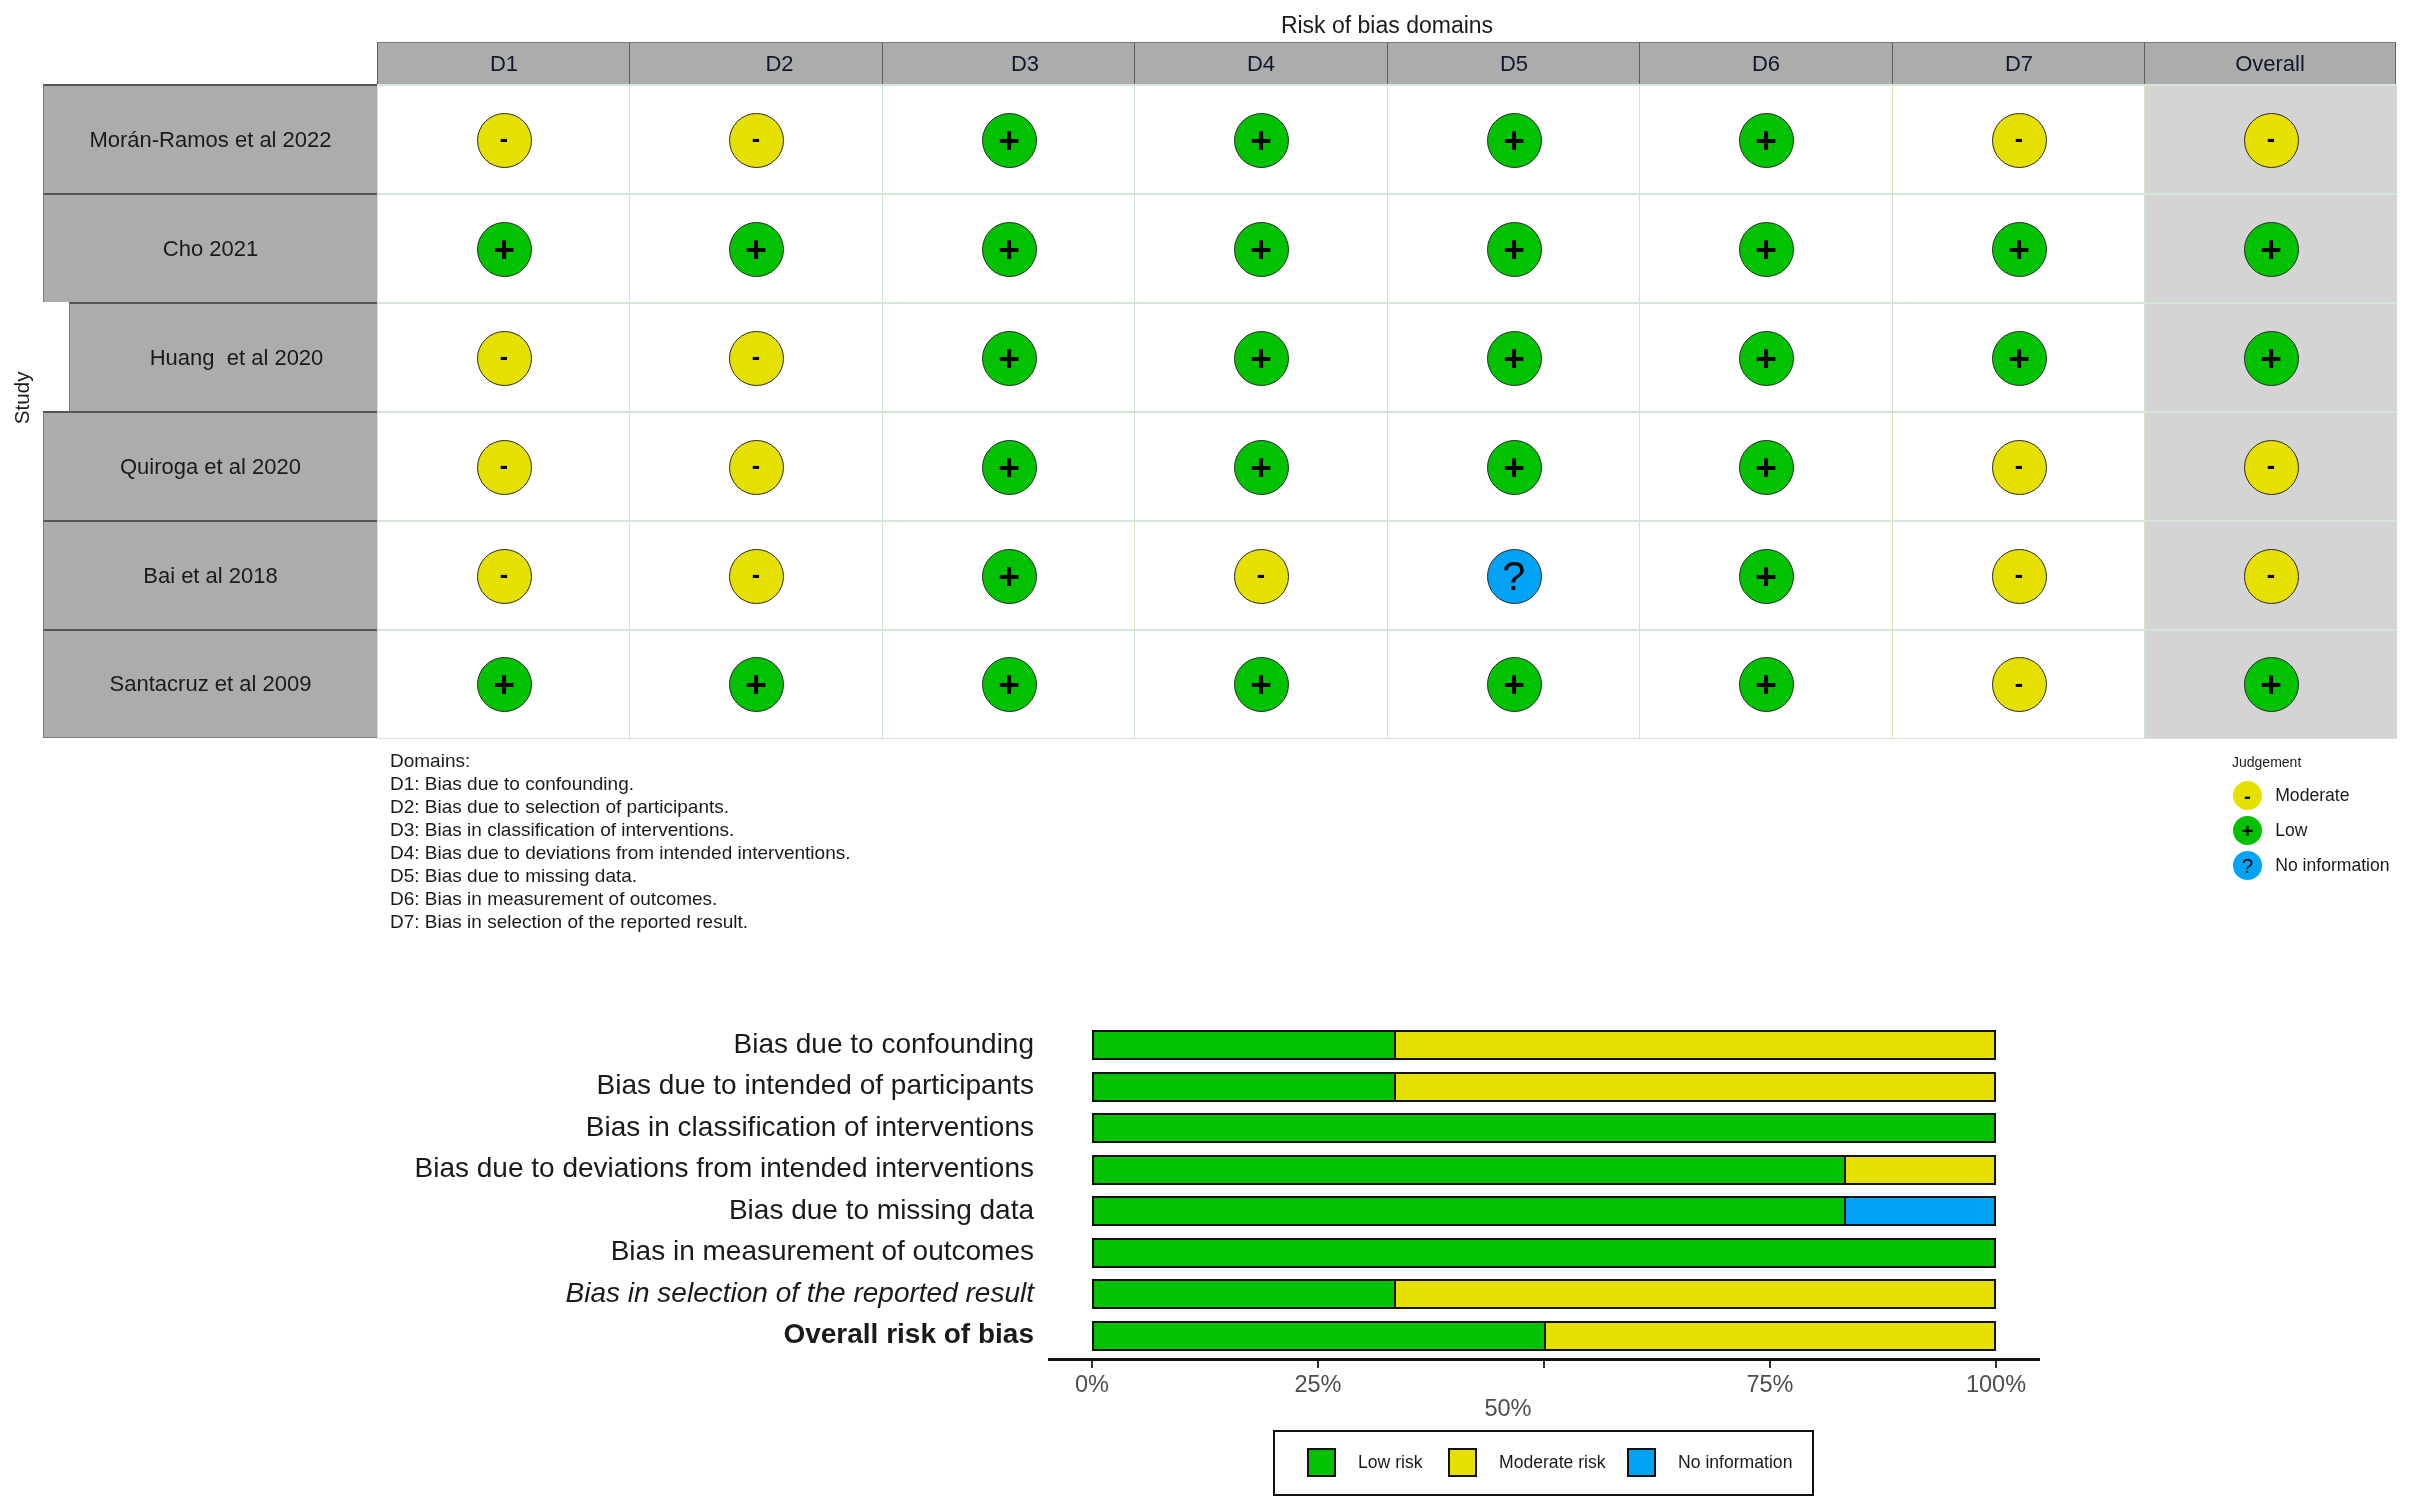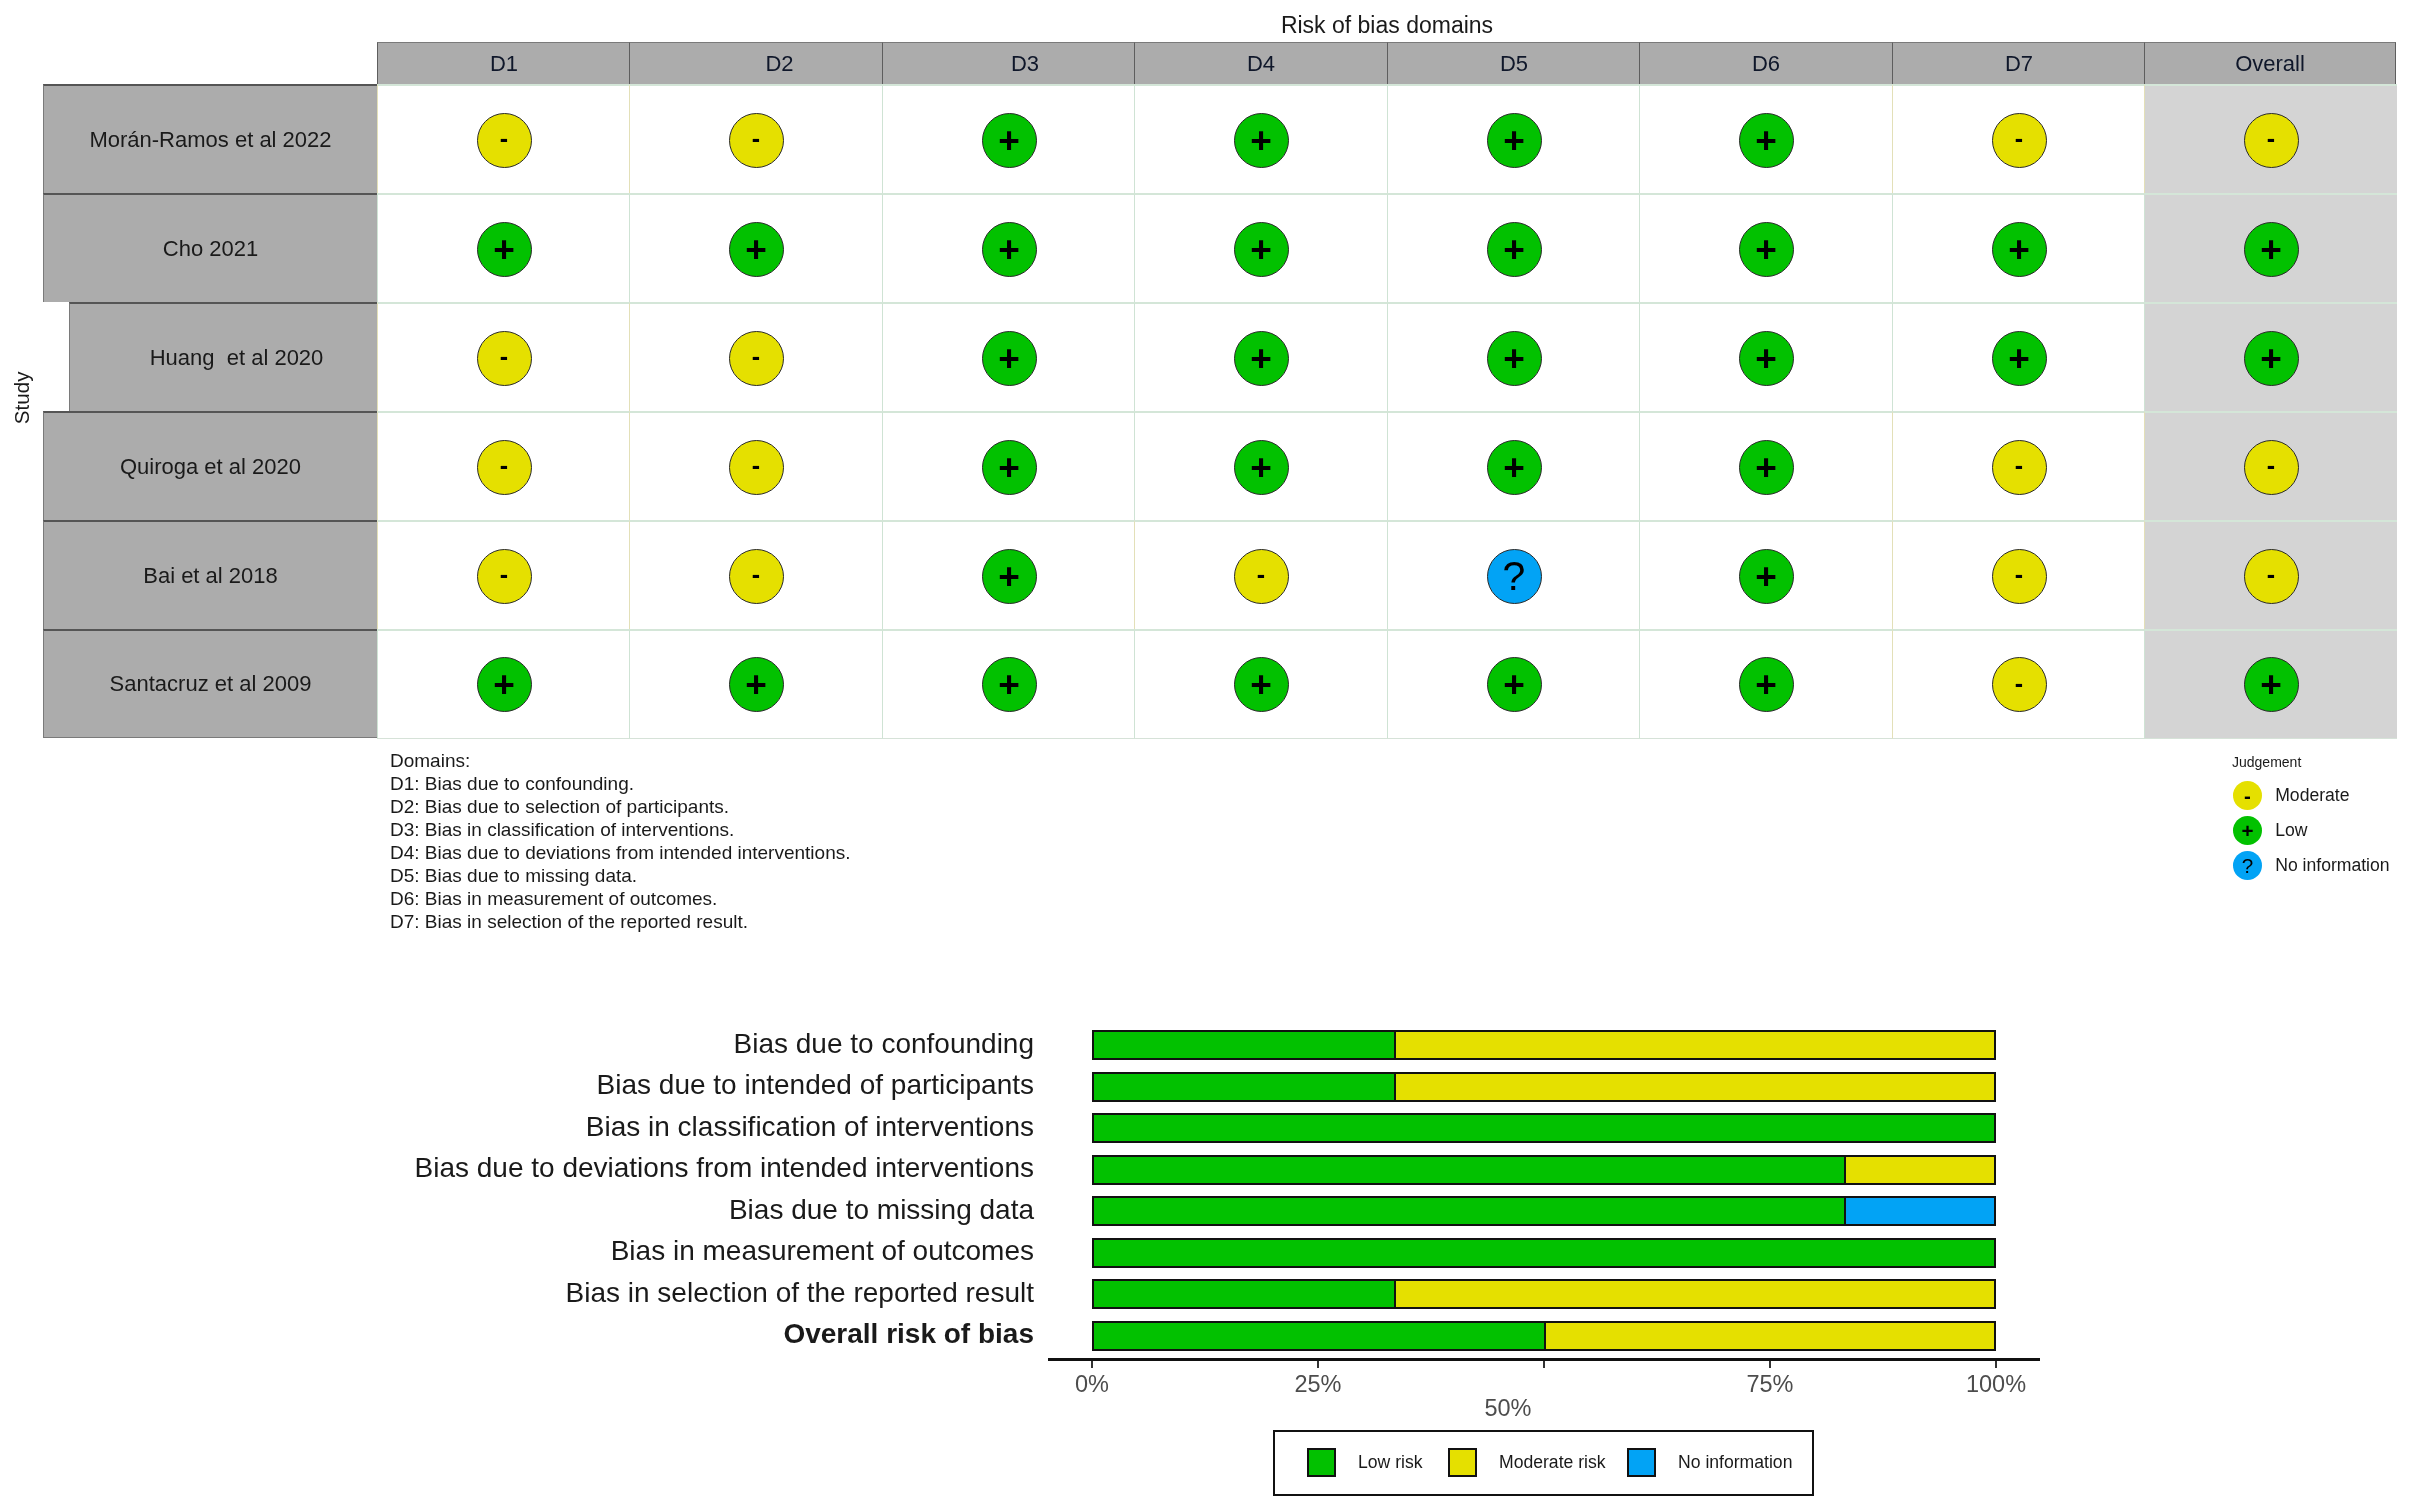--- a/index.html
+++ b/index.html
@@ -399,21 +399,21 @@
     </div>
     <div class="bar-label" style="top: 1195px;">Bias due to missing data</div>
     <div class="bar" style="top: 1196px;">
       <div class="seg" style="background: rgb(2, 193, 0); width: 83.3%;"></div>
       <div class="seg" style="background: rgb(2, 163, 245); width: 16.7%;"></div>
     </div>
     <div class="bar-label" style="top: 1236px;">Bias in measurement of outcomes</div>
     <div class="bar" style="top: 1238px;">
       <div class="seg" style="background: rgb(2, 193, 0); width: 100%;"></div>
     </div>
-    <div class="bar-label" style="top: 1278px;">Bias in selection of the reported result</div>
+    <div class="bar-label" style="top: 1278px; font-style: italic;">Bias in selection of the reported result</div>
     <div class="bar" style="top: 1279px;">
       <div class="seg" style="background: rgb(2, 193, 0); width: 33.3%;"></div>
       <div class="seg" style="background: rgb(229, 224, 0); width: 66.7%;"></div>
     </div>
     <div class="bar-label bold" style="top: 1319px;">Overall risk of bias</div>
     <div class="bar" style="top: 1321px;">
       <div class="seg" style="background: rgb(2, 193, 0); width: 50%;"></div>
       <div class="seg" style="background: rgb(229, 224, 0); width: 50%;"></div>
     </div>
   </div>

